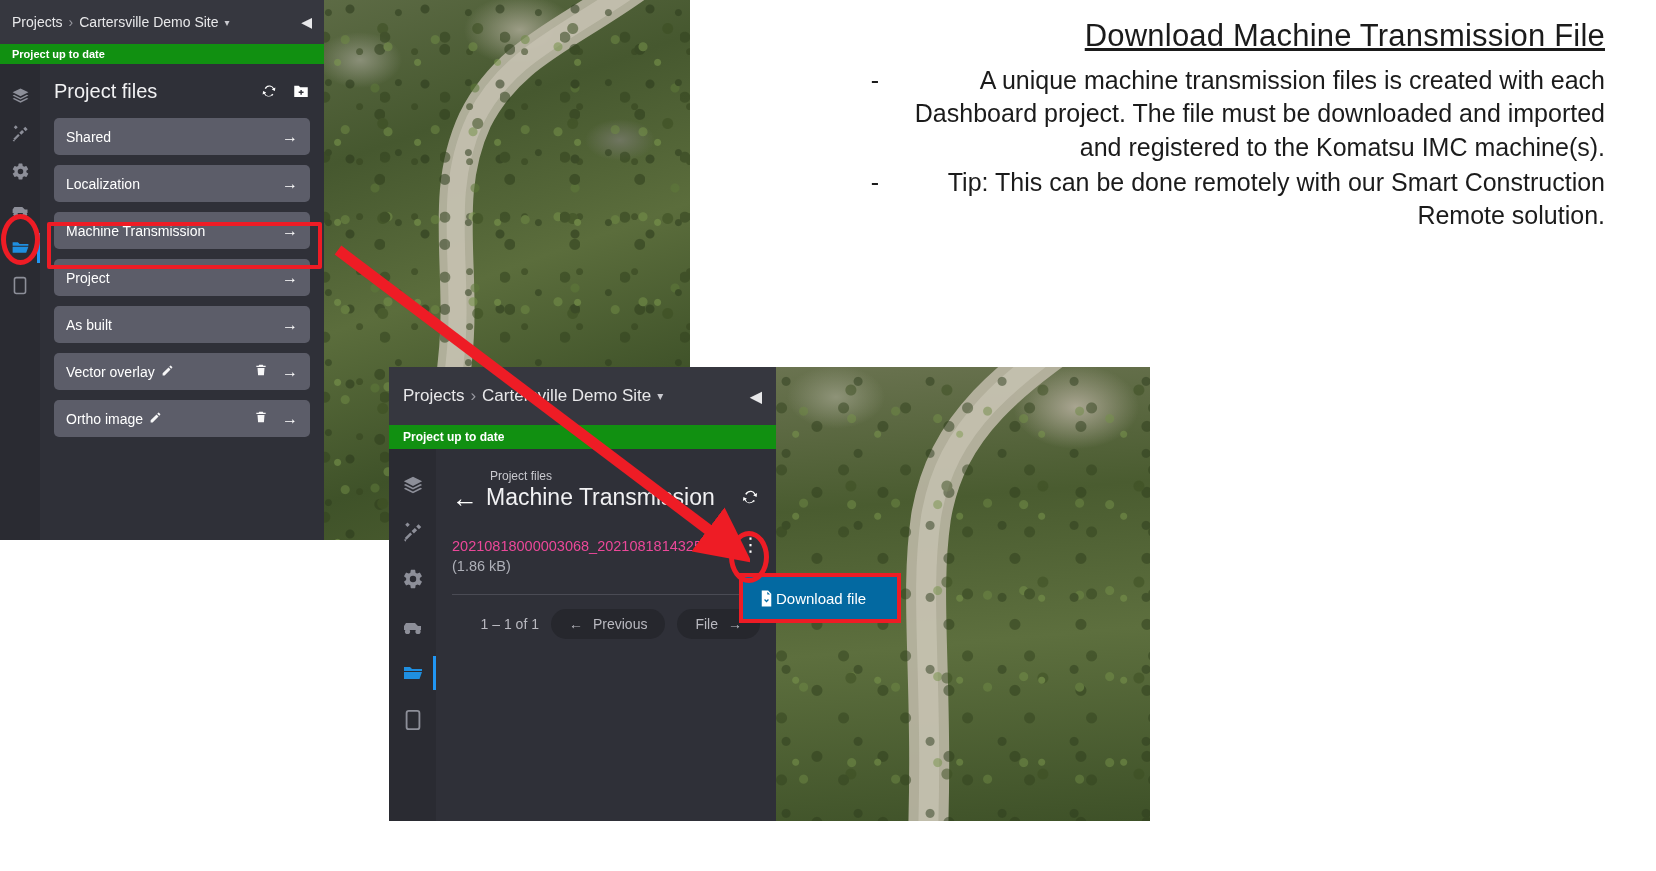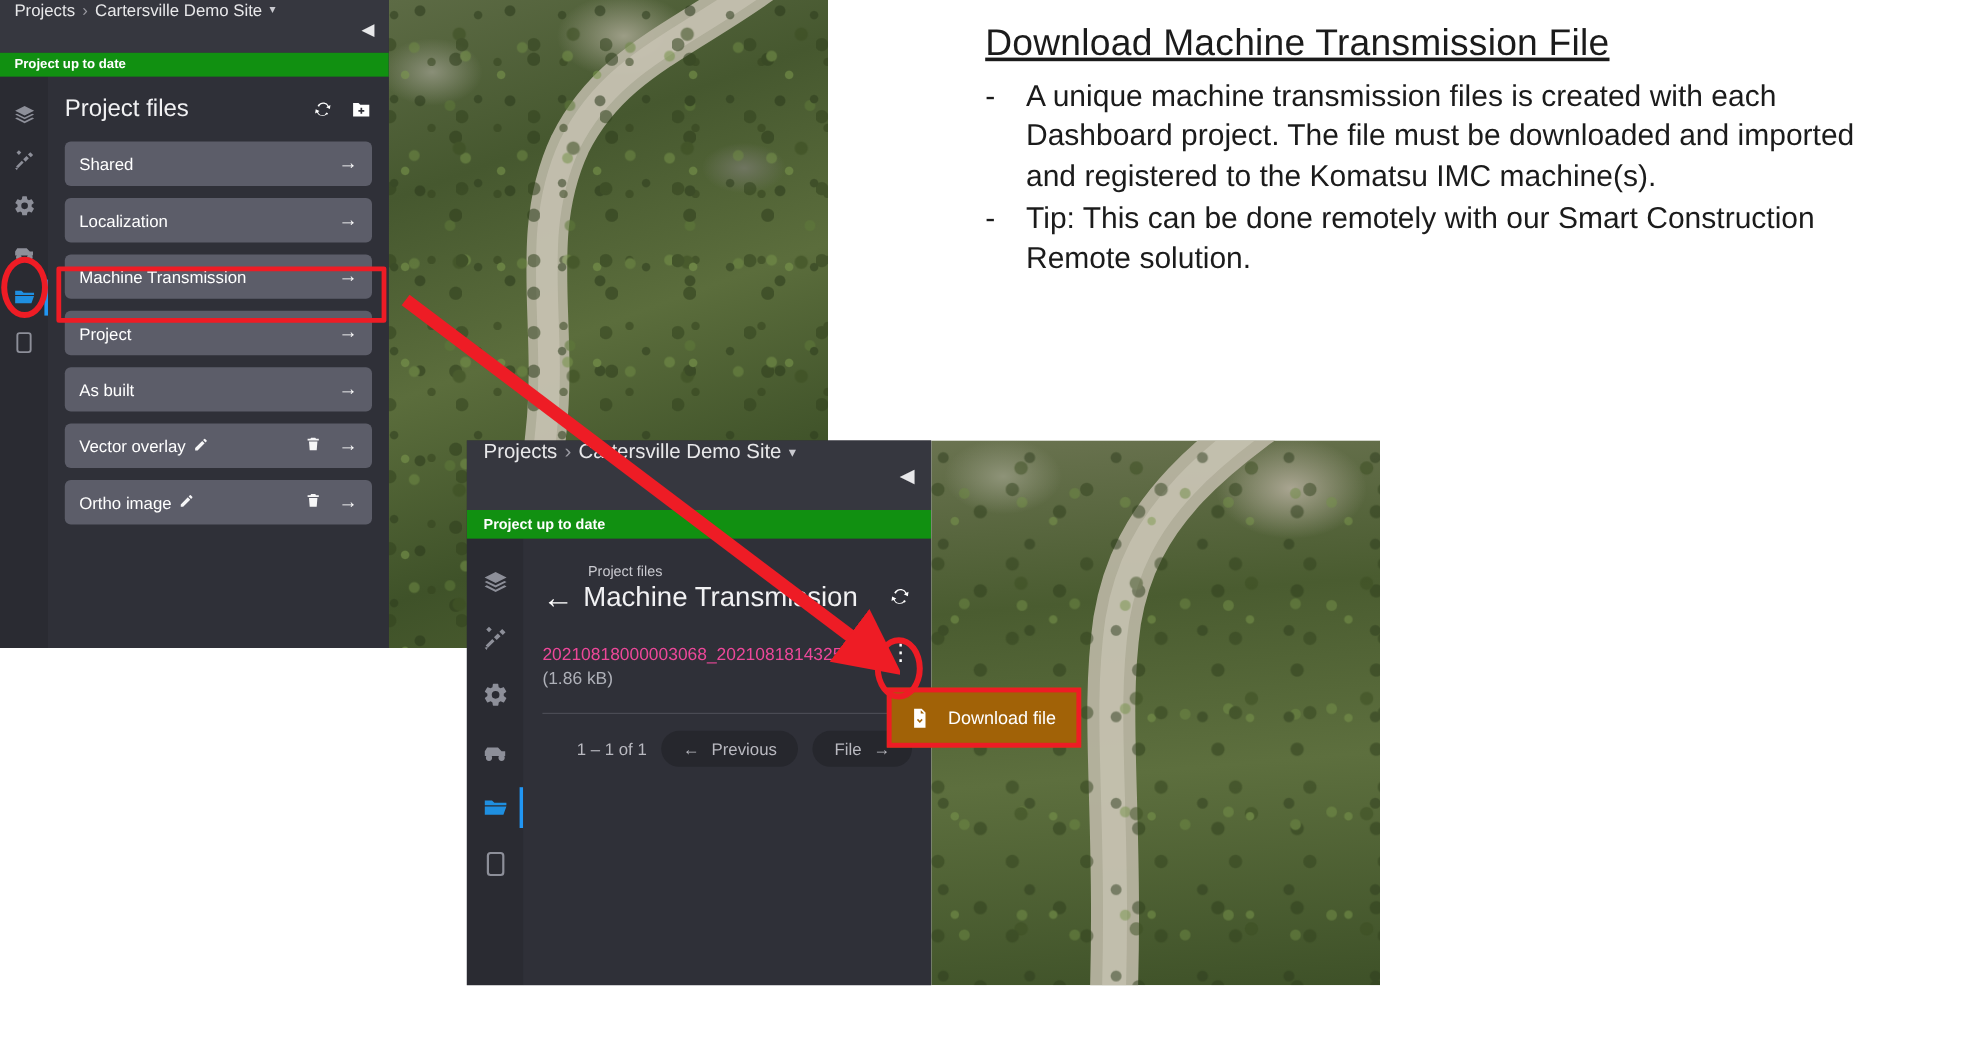--- a/index.html
+++ b/index.html
@@ -6,21 +6,21 @@
   html, body {
     width: 1656px; height: 871px;
     background: #ffffff;
     font-family: "Liberation Sans", sans-serif;
     overflow: hidden;
   }
   #root { position: relative; width: 1656px; height: 871px; background:#fff; }
 
   
   .app { position: absolute; background: #2f3038; overflow: hidden; }
-  .topbar { background: #36373f; display: flex; align-items: flex-start; flex-direction: column; }
+  .topbar { background: #36373f; display: flex; align-items: center; }
   .crumb { color: #e8e8ea; display: flex; align-items: center; gap: 6px; white-space: nowrap;}
   .crumb .sep { color: #9a9aa2; }
   .crumb .caret { color: #c9c9cf; font-size: 10px; }
   .collapse-arrow { color: #e8e8ea; margin-left: auto; }
   .statusbar { background: #119011; color: #fff; display: flex; align-items: center; }
   .body-row { display: flex; }
   .rail { background: #2a2b32; display: flex; flex-direction: column; align-items: center; }
   .rail-item { display:flex; align-items:center; justify-content:center; position: relative; }
   .rail-item svg { display:block; }
   .panel { background: #2f3038; position: relative; }
@@ -39,22 +39,22 @@
     font-size: 31px; color: #1b1b1b; text-decoration: underline;
     font-weight: 400; letter-spacing: .2px;
   }
   .note-list { list-style: none; }
   .note-li { display: flex; font-size: 25px; color: #1b1b1b; line-height: 1.33; }
   .note-li .dash { width: 34px; flex: 0 0 34px; }
 
   .redbox { position: absolute; border: 4px solid #ee1c25; border-radius: 2px; }
   .redellipse { position: absolute; border: 5px solid #ee1c25; border-radius: 50%; }
   .menu-pop {
-    position:absolute; background:#a16207; color:#fff; display:flex; align-items:center;
-    gap:14px; border: 4px solid #ee1c25;
+    position:absolute; background:#0369a1; color:#fff; display:flex; align-items:center;
+    border: 4px solid #ee1c25;
   }
   .pager-btn {
     background:#26272d; color:#b9b9c0; border-radius: 20px; display:flex;
     align-items:center; justify-content:center; gap:10px; white-space:nowrap;
   }
   .pager-count { color:#b9b9c0;text-align:center; }
   .hr { background:#4a4b54; height:1px; }
   .active-bar { position:absolute; width:3px; background:#2196f3; }
 </style>
 </head>
@@ -353,21 +353,21 @@
 
   <svg style="position:absolute;left:330px;top:240px;width:420px;height:330px;pointer-events:none;">
     <defs>
       <marker id="arrowhead" markerWidth="5" markerHeight="5" refX="1.6" refY="2.5" orient="auto">
         <path d="M0,0 L5,2.5 L0,5 z" fill="#ee1c25"></path>
       </marker>
     </defs>
     <line x1="8" y1="10" x2="392" y2="300" stroke="#ee1c25" stroke-width="11" marker-end="url(#arrowhead)"></line>
   </svg>
 
-  <div style="position:absolute;left:821px;top:18px;width:760px;">
+  <div style="position:absolute;left:845px;top:18px;width:760px;text-align:right;">
     <div class="note-title">Download Machine Transmission File</div>
     <ul class="note-list" style="margin-top:10px;">
 
     <li class="note-li" style="margin-bottom: 2px;">
           <span class="dash">-</span>
           <span>A unique machine transmission files is created with each Dashboard project. The file must be downloaded and imported and registered to the Komatsu IMC machine(s).</span>
         </li>
         <li class="note-li" style="margin-bottom: 2px;">
           <span class="dash">-</span>
           <span>Tip: This can be done remotely with our Smart Construction Remote solution.</span>

